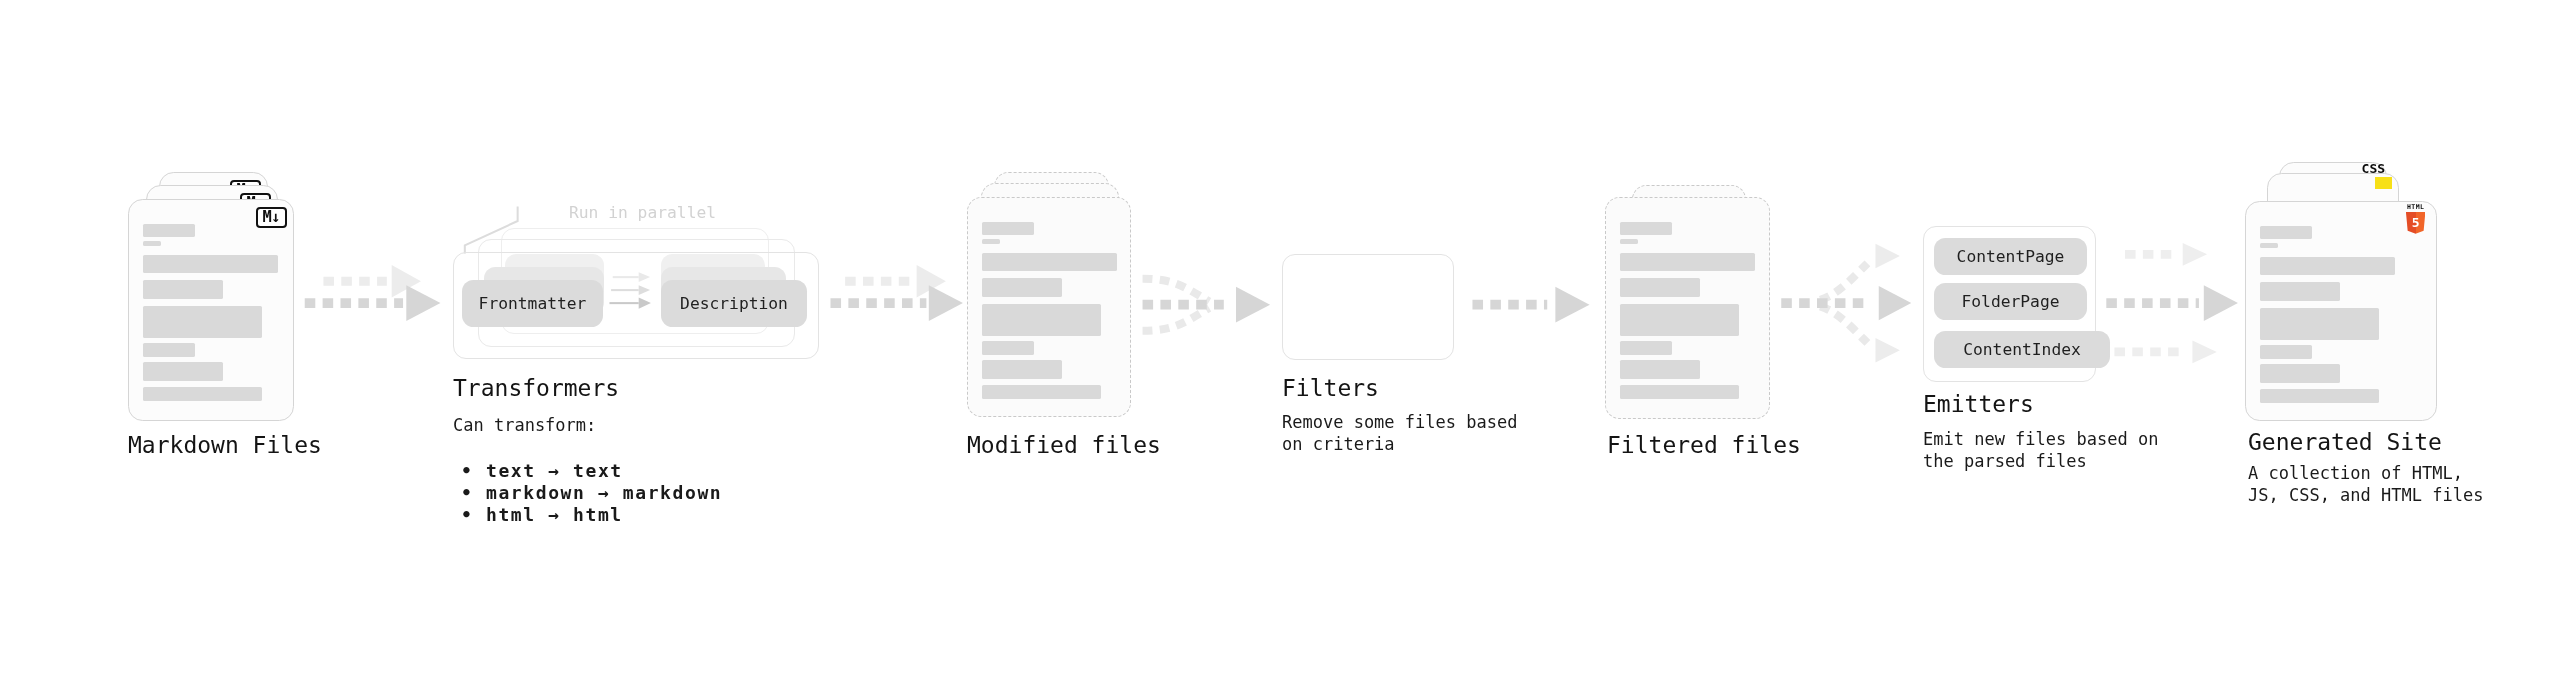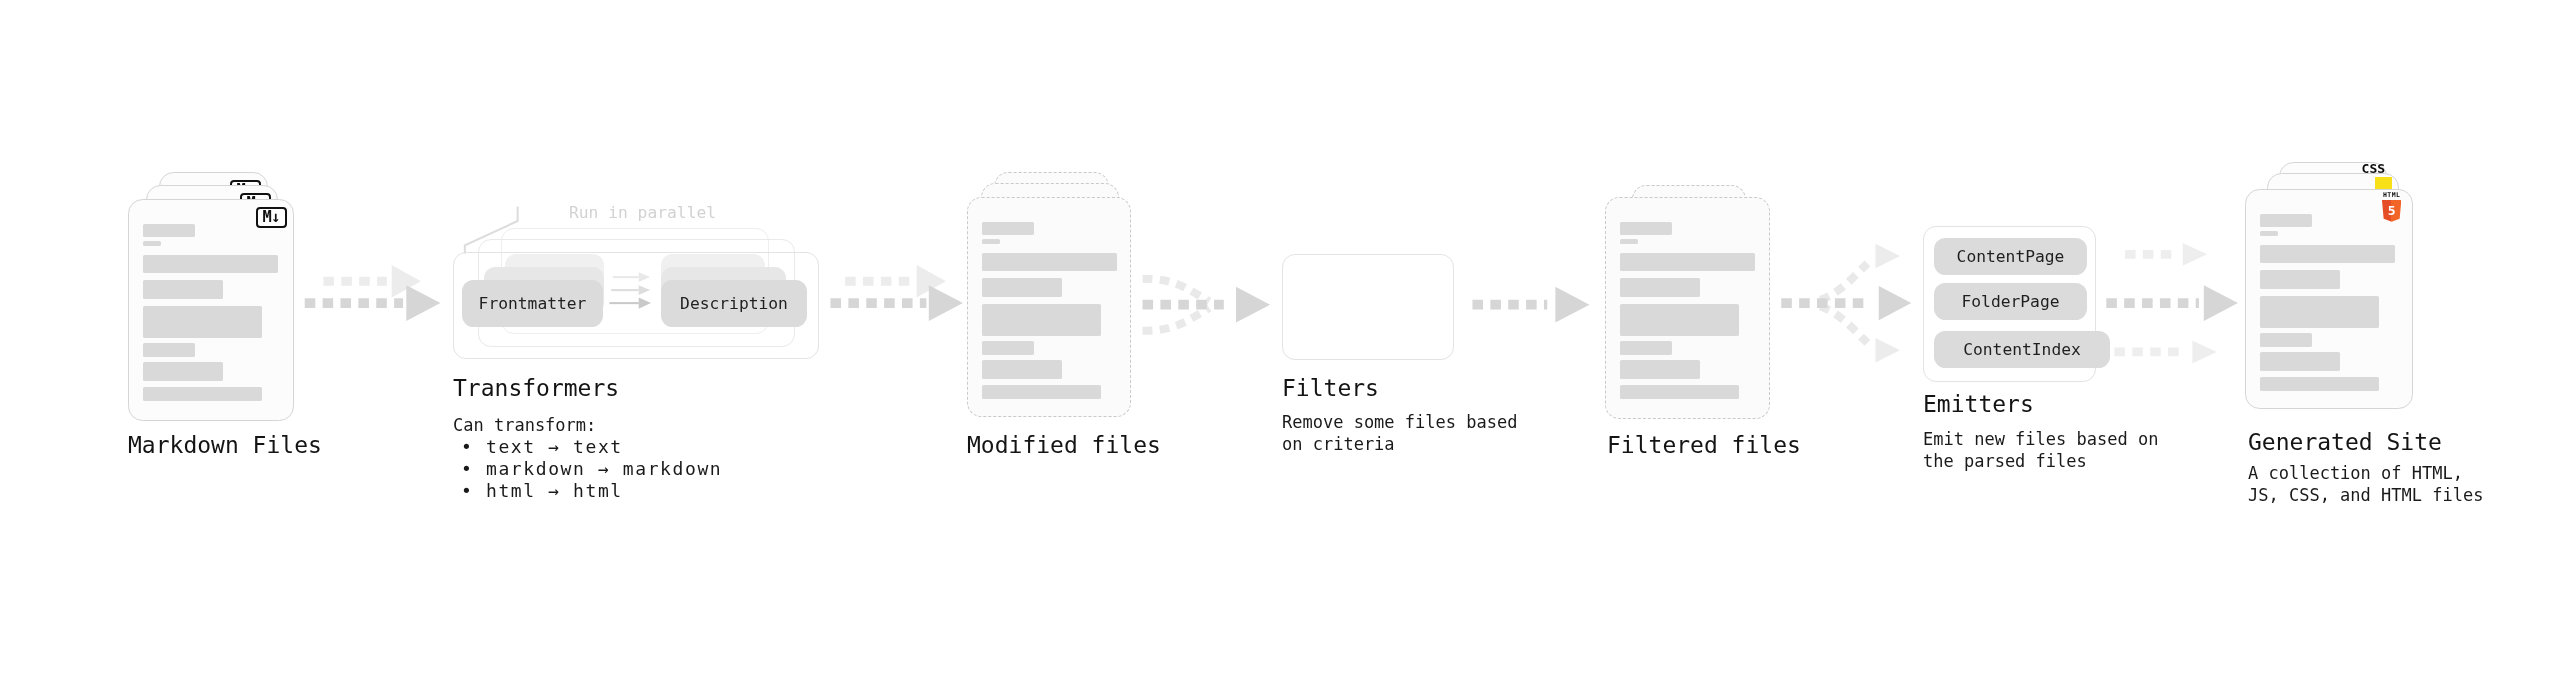--- a/index.html
+++ b/index.html
@@ -207,21 +207,21 @@
   <div class="frame ghost1 z2" style="left:478px;top:239px;width:317px;height:108px;"></div>
   <div class="frame z3" style="left:453px;top:252px;width:366px;height:107px;"></div>
   <div class="pill ghost2 z4" style="left:505px;top:254px;width:99px;height:47px;"></div>
   <div class="pill ghost1 z4" style="left:484px;top:267px;width:120px;height:47px;"></div>
   <div class="pill ghost2 z4" style="left:661px;top:254px;width:104px;height:47px;"></div>
   <div class="pill ghost1 z4" style="left:661px;top:267px;width:125px;height:47px;"></div>
   <div class="pill z5" style="left:462px;top:280px;width:141px;height:47px;">Frontmatter</div>
   <div class="pill z5" style="left:661px;top:280px;width:146px;height:47px;">Description</div>
   <div class="node-label" style="left:453px;top:375px;">Transformers</div>
   <div class="node-desc" style="left:453px;top:414px;">Can transform:</div>
-  <div class="bullet-list" style="left:453px;top:436px;">
+  <div class="bullet-list" style="left:453px;top:460px;font-weight:bold;">
     <div>• text → text</div>
     <div>• markdown → markdown</div>
     <div>• html → html</div>
   </div>
 
   <div class="file-card dashed z1" style="left:994px;top:172px;width:115px;height:203px;"></div>
   <div class="file-card dashed z2" style="left:981px;top:183px;width:138px;height:211px;"></div>
   <div class="file-card dashed z3" style="left:967px;top:197px;width:164px;height:220px;">
     <div class="bars">
       <div class="bar b1"></div>
@@ -270,21 +270,21 @@
 
   <div class="file-card z1" style="left:2279px;top:162px;width:108px;height:213px;">
     <span class="badge-css">
       <span class="badge-css-text">CSS</span>
       <span class="badge-css-bar"></span>
     </span>
   </div>
   <div class="file-card z2" style="left:2267px;top:173px;width:132px;height:218px;">
     <span class="badge-js"></span>
   </div>
-  <div class="file-card z3" style="left:2245px;top:189px;width:168px;height:220px;">
+  <div class="file-card z3" style="left:2245px;top:201px;width:192px;height:220px;">
     <span class="badge-html5">
       <span class="badge-html5-text">HTML</span>
       <span class="badge-html5-shield">5</span>
     </span>
     <div class="bars">
       <div class="bar b1"></div>
       <div class="bar b2"></div>
       <div class="bar b3"></div>
       <div class="bar b4"></div>
       <div class="bar b5"></div>

